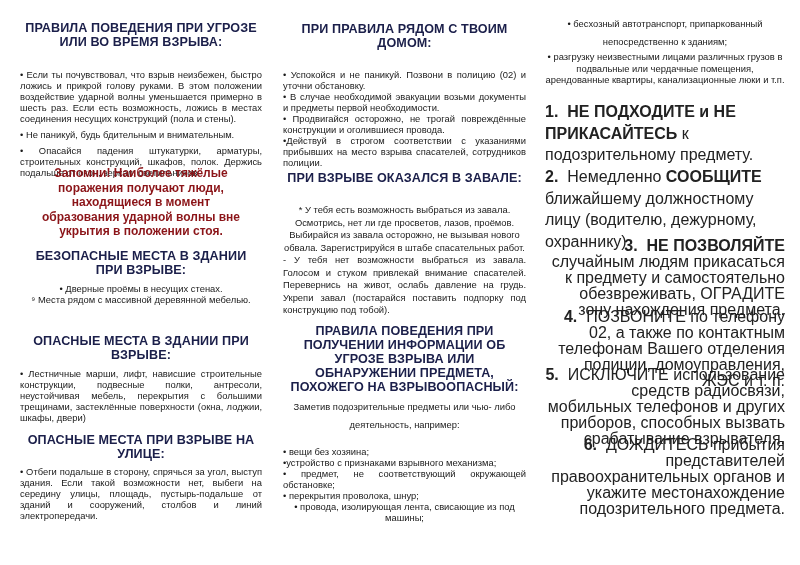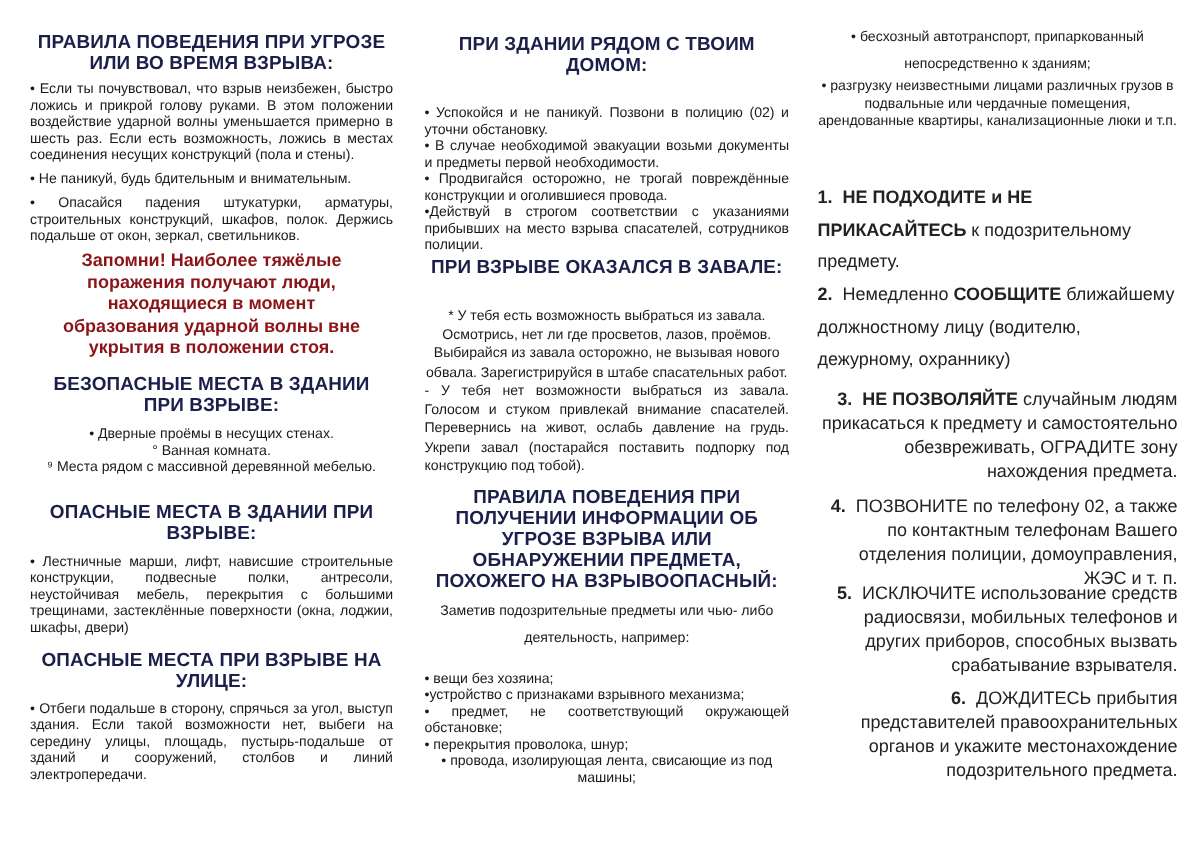--- a/index.html
+++ b/index.html
@@ -9,64 +9,63 @@
   #col1 { left:20px; width:242px; }
   #col2 { left:283px; width:243px; }
   #col3 { left:545px; width:240px; }
   h2 { margin:4px; text-align:center; color:#1b1f4a; font-weight:bold;
        font-size:12.6px; line-height:14px; letter-spacing:0.1px; }
   p { margin:0; font-size:9.4px; line-height:11px; text-align:justify; }
   p.left { text-align:center; }
   .warn { color:#8b1418; font-weight:bold; text-align:center;
           font-size:12px; line-height:14.5px; }
   .abs { position:absolute; left:0; right:0; }
-  .num p { font-size:12px; line-height:21.5px; text-align:left; color:#222;margin-top:20px; }
+  .num p { font-size:16px; line-height:21.5px; text-align:left; color:#222; }
   .num p.tight { line-height:16px;text-align:right; }
   b { font-weight:bold; }
 </style>
 </head>
 <body>
 
 <div id="col1" class="col">
   <div class="abs" style="top:17px">
     <h2>ПРАВИЛА ПОВЕДЕНИЯ ПРИ УГРОЗЕ ИЛИ ВО ВРЕМЯ ВЗРЫВА:</h2>
-    <div style="margin-top:4px">
+    <div style="margin-top:20px">
       <p>• Если ты почувствовал, что взрыв неизбежен, быстро ложись и прикрой голову руками. В этом положении воздействие ударной волны уменьшается примерно в шесть раз. Если есть возможность, ложись в местах соединения несущих конструкций (пола и стены).</p>
       <p style="margin-top:5px">• Не паникуй, будь бдительным и внимательным.</p>
       <p style="margin-top:5px">• Опасайся падения штукатурки, арматуры, строительных конструкций, шкафов, полок. Держись подальше от окон, зеркал, светильников.</p>
     </div>
   </div>
   <div class="abs" style="top:166px; padding:0 12px">
     <div class="warn">Запомни! Наиболее тяжёлые поражения получают люди, находящиеся в момент образования ударной волны вне укрытия в положении стоя.</div>
   </div>
   <div class="abs" style="top:245px">
     <h2>БЕЗОПАСНЫЕ МЕСТА В ЗДАНИИ ПРИ ВЗРЫВЕ:</h2>
     <div style="margin-top:6px">
       <p class="left">• Дверные проёмы в несущих стенах.</p>
-      <p class="left">° Ванная комната.</p>
       <p class="left">⁹ Места рядом с массивной деревянной мебелью.</p>
     </div>
   </div>
   <div class="abs" style="top:330px">
     <h2>ОПАСНЫЕ МЕСТА В ЗДАНИИ ПРИ ВЗРЫВЕ:</h2>
     <div style="margin-top:6px">
       <p>• Лестничные марши, лифт, нависшие строительные конструкции, подвесные полки, антресоли, неустойчивая мебель, перекрытия с большими трещинами, застеклённые поверхности (окна, лоджии, шкафы, двери)</p>
     </div>
   </div>
   <div class="abs" style="top:429px">
     <h2>ОПАСНЫЕ МЕСТА ПРИ ВЗРЫВЕ НА УЛИЦЕ:</h2>
     <div style="margin-top:5px">
       <p>• Отбеги подальше в сторону, спрячься за угол, выступ здания. Если такой возможности нет, выбеги на середину улицы, площадь, пустырь-подальше от зданий и сооружений, столбов и линий электропередачи.</p>
     </div>
   </div>
 </div>
 
 <div id="col2" class="col">
   <div class="abs" style="top:18px">
-    <h2>ПРИ ЗДАНИИ РЯДОМ С ТВОИМ ДОМОМ:</h2>
+    <h2>ПРИ ПРАВИЛА РЯДОМ С ТВОИМ ДОМОМ:</h2>
     <div style="margin-top:19px">
       <p>• Успокойся и не паникуй. Позвони в полицию (02) и уточни обстановку.</p>
       <p>• В случае необходимой эвакуации возьми документы и предметы первой необходимости.</p>
       <p>• Продвигайся осторожно, не трогай повреждённые конструкции и оголившиеся провода.</p>
       <p>•Действуй в строгом соответствии с указаниями прибывших на место взрыва спасателей, сотрудников полиции.</p>
     </div>
   </div>
   <div class="abs" style="top:167px">
     <h2>ПРИ ВЗРЫВЕ ОКАЗАЛСЯ В ЗАВАЛЕ:</h2>
     <div style="margin-top:19px">

